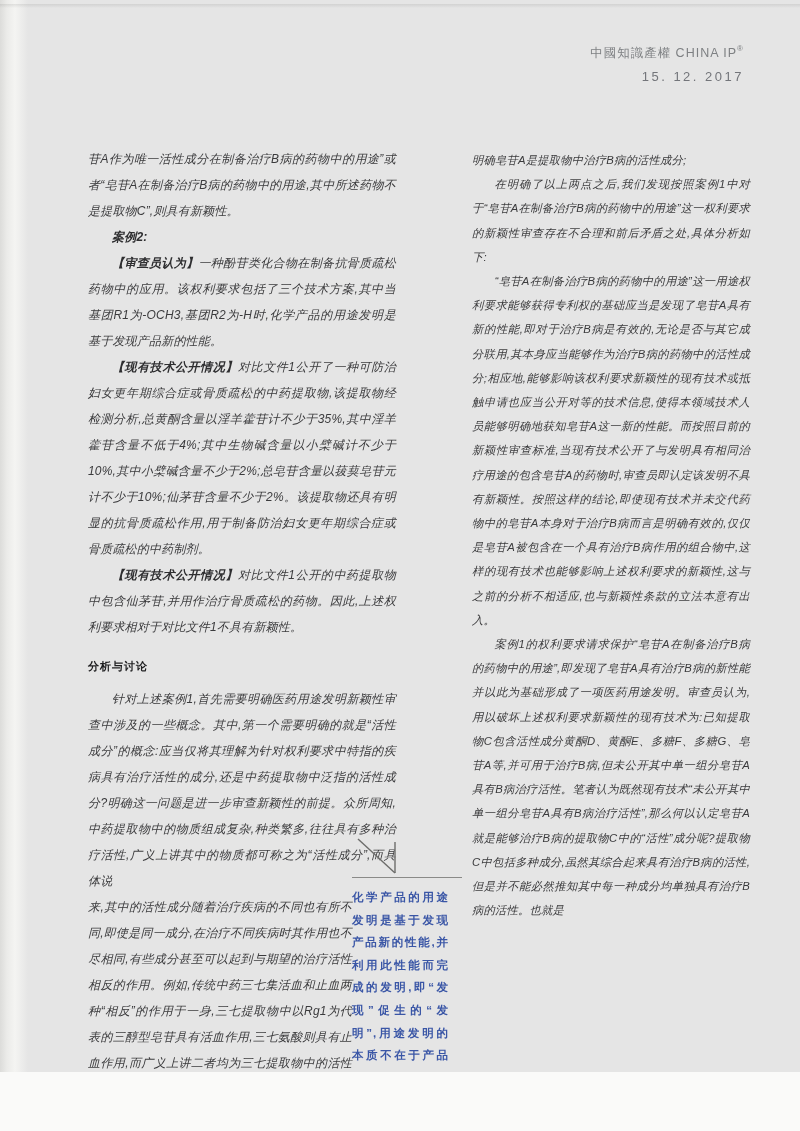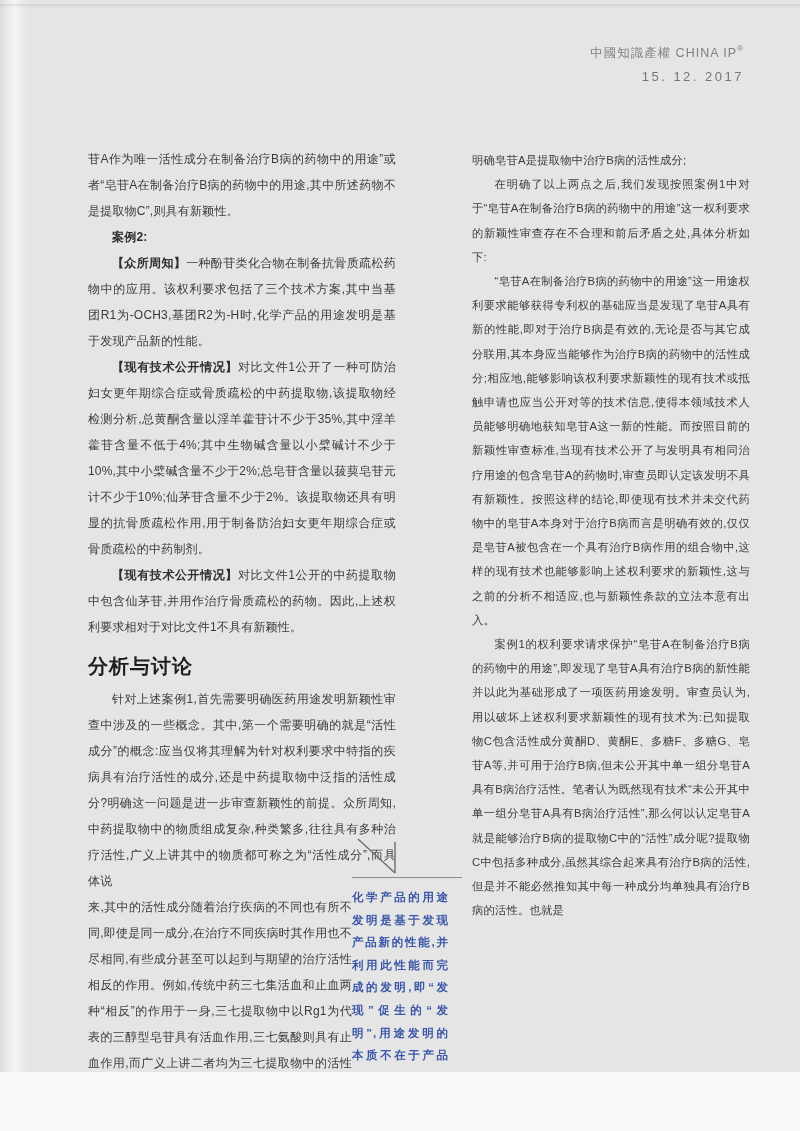--- a/index.html
+++ b/index.html
@@ -11,25 +11,25 @@
     background:linear-gradient(to bottom,rgba(110,110,108,.16),rgba(250,250,249,0));}
   
   .header{position:absolute;top:44px;right:56px;text-align:right;}
   .brand{font-size:12.5px;letter-spacing:1px;color:#7e8083;}
   .brand sup{font-size:8px;vertical-align:6px;}
   .date{margin-top:7px;font-size:13px;letter-spacing:2.5px;color:#73757a;}
   
   .col{position:absolute;color:#3b3b3d;text-align:justify;}
   .col-left{left:88px;top:146px;width:308px;font-size:12px;line-height:26px;letter-spacing:.2px;}
   .col-right{left:472px;top:148px;width:278px;font-size:11.3px;line-height:24.2px;letter-spacing:.2px;}
-  .col p{margin:0;}
+  .col p{margin:0;font-style:italic;}
   .indent{text-indent:2em;}
   .bold-line{font-weight:700;color:#2e2e30;}
   .col b{font-weight:700;color:#2e2e30;}
-  h2.section{font-size:20px;font-weight:700;color:#1d1d1f;margin:13px 0 7px 0;letter-spacing:1px;}
+  h2.section{font-size:11px;font-weight:700;color:#1d1d1f;margin:13px 0 7px 0;letter-spacing:1px;}
   .narrow{width:264px;}
   
   .pullquote{position:absolute;left:352px;top:834px;width:110px;}
   .pq-arrow{display:block;margin-left:2px;}
   .pq-arrow line{stroke:#6d6d6b;stroke-width:1.4;}
   .pq-rule{border:none;border-top:1.5px solid #8a8a88;margin:1px 0 0 0;}
   .pq-text{margin:8px 13px 0 0;font-size:11.5px;font-weight:700;color:#3a56a6;
     line-height:22.6px;letter-spacing:1px;text-align:justify;}
   
   .pagenum{position:absolute;top:1086px;right:30px;white-space:nowrap;}
@@ -44,21 +44,21 @@
   <div class="top-edge"></div>
 
   <div class="header">
     <div class="brand"><span>中國知識產權 CHINA IP</span><sup>®</sup></div>
     <div class="date">15. 12. 2017</div>
   </div>
 
   <div class="col col-left">
     <p>苷A作为唯一活性成分在制备治疗B病的药物中的用途”或者“皂苷A在制备治疗B病的药物中的用途,其中所述药物不是提取物C”,则具有新颖性。</p>
     <p class="indent bold-line">案例2:</p>
-    <p class="indent"><b>【众所周知】</b><span>一种酚苷类化合物在制备抗骨质疏松药物中的应用。该权利要求包括了三个技术方案,其中当基团R1为-OCH3,基团R2为-H时,化学产品的用途发明是基于发现产品新的性能。</span></p>
+    <p class="indent"><b>【审查员认为】</b><span>一种酚苷类化合物在制备抗骨质疏松药物中的应用。该权利要求包括了三个技术方案,其中当基团R1为-OCH3,基团R2为-H时,化学产品的用途发明是基于发现产品新的性能。</span></p>
     <p class="indent"><b>【现有技术公开情况】</b><span>对比文件1公开了一种可防治妇女更年期综合症或骨质疏松的中药提取物,该提取物经检测分析,总黄酮含量以淫羊藿苷计不少于35%,其中淫羊藿苷含量不低于4%;其中生物碱含量以小檗碱计不少于10%,其中小檗碱含量不少于2%;总皂苷含量以菝葜皂苷元计不少于10%;仙茅苷含量不少于2%。该提取物还具有明显的抗骨质疏松作用,用于制备防治妇女更年期综合症或骨质疏松的中药制剂。</span></p>
     <p class="indent"><b>【现有技术公开情况】</b><span>对比文件1公开的中药提取物中包含仙茅苷,并用作治疗骨质疏松的药物。因此,上述权利要求相对于对比文件1不具有新颖性。</span></p>
     <h2 class="section">分析与讨论</h2>
     <p class="indent">针对上述案例1,首先需要明确医药用途发明新颖性审查中涉及的一些概念。其中,第一个需要明确的就是“活性成分”的概念:应当仅将其理解为针对权利要求中特指的疾病具有治疗活性的成分,还是中药提取物中泛指的活性成分?明确这一问题是进一步审查新颖性的前提。众所周知,中药提取物中的物质组成复杂,种类繁多,往往具有多种治疗活性,广义上讲其中的物质都可称之为“活性成分”,而具体说</p>
     <p class="narrow">来,其中的活性成分随着治疗疾病的不同也有所不同,即使是同一成分,在治疗不同疾病时其作用也不尽相同,有些成分甚至可以起到与期望的治疗活性相反的作用。例如,传统中药三七集活血和止血两种“相反”的作用于一身,三七提取物中以Rg1为代表的三醇型皂苷具有活血作用,三七氨酸则具有止血作用,而广义上讲二者均为三七提取物中的活性成分,但具体来说,针对三七的活血作用而言,Rg1为活性成分,三七氨酸则为非活性成分。由此可见,在现有技术没有公开皂苷A具有B病治疗活性的情况下,本领域技术人员并不能</p>
   </div>
 
   <aside class="pullquote">
     <svg class="pq-arrow" width="44" height="42" viewBox="0 0 44 42">
       <line x1="4" y1="5" x2="41" y2="39"></line>

